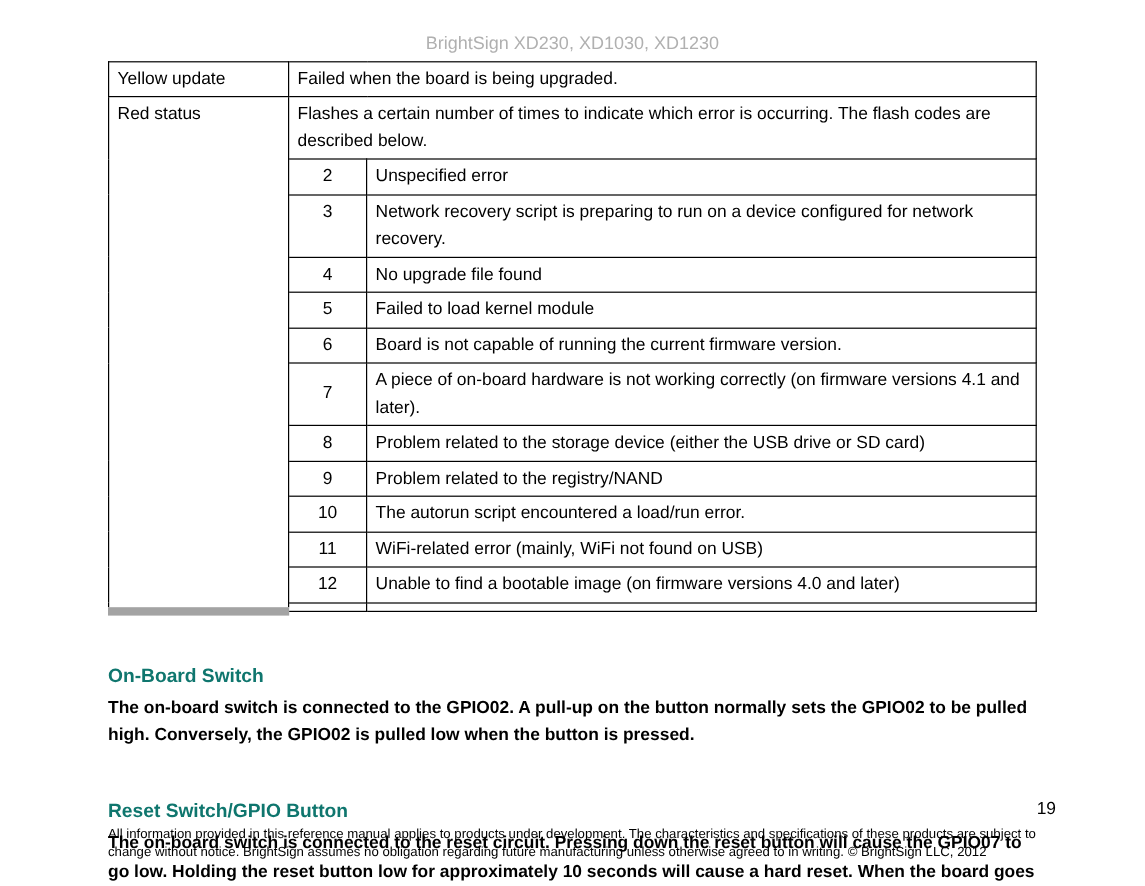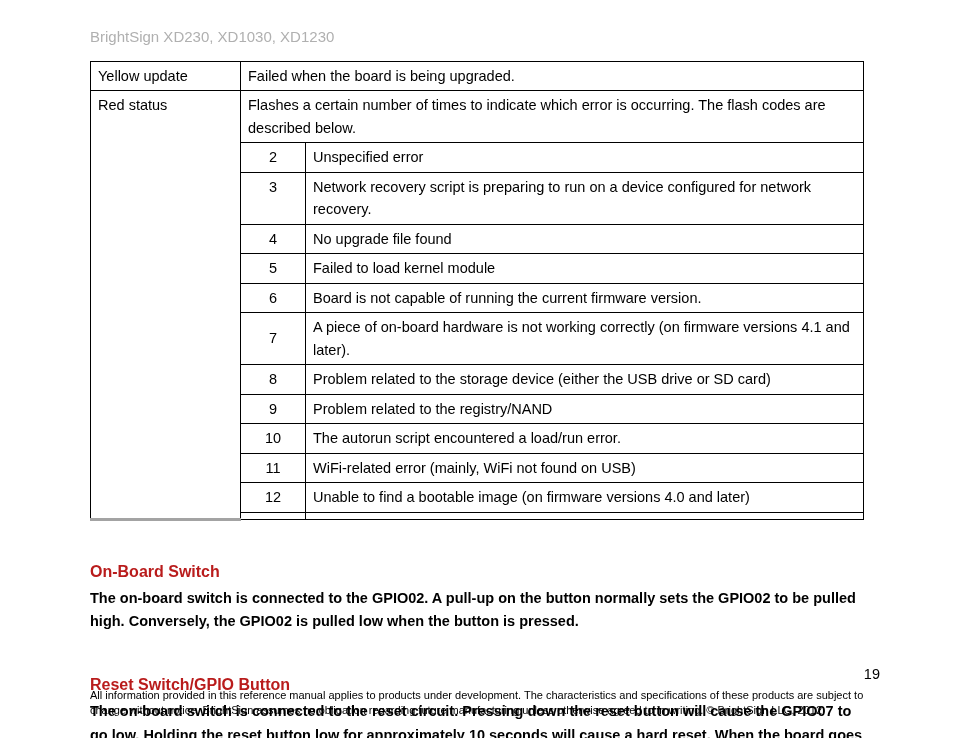--- a/index.html
+++ b/index.html
@@ -12,39 +12,39 @@
     width: 954px;
     height: 738px;
     position: relative;
     box-sizing: border-box;
   }
   .page {
     padding: 28px 90px 0 90px;
     box-sizing: border-box;
   }
   .header-right {
-    text-align: left;
+    text-align: center;
     color: #b0b0b0;
     font-size: 15px;
-    margin-bottom: 16px;
+    margin-bottom: 6px;
   }
   table.outer {
     border-collapse: collapse;
     width: 100%;
   }
   table.outer td {
     border: 1px solid #000;
     padding: 3px 7px;
     vertical-align: top;
     line-height: 1.55;
   }
   .col-name   { width: 135px; }
   .col-code   { width: 50px; text-align: center; }
   .section-title {
-    color: #b91c1c;
+    color: #0f766e;
     font-weight: bold;
     font-size: 16px;
     margin-top: 42px;
     margin-bottom: 6px;
   }
   .body-text {
     line-height: 1.65;
     font-size: 14.5px;
     font-weight: bold;
   }
@@ -70,21 +70,21 @@
 <div class="page">
   <div class="header-right">BrightSign XD230, XD1030, XD1230</div>
 
   <table class="outer">
     <tbody>
         <tr>
       <td class="col-name">Yellow update</td>
       <td colspan="2">Failed when the board is being upgraded.</td>
     </tr>
     <tr>
-      <td class="col-name" rowspan="13" style="border-bottom:3px solid #a3a3a3;">Red status</td>
+      <td class="col-name" rowspan="13" style="border-bottom:7px solid #a3a3a3;">Red status</td>
       <td colspan="2">Flashes a certain number of times to indicate which error is occurring. The flash codes are described below.</td>
     </tr>
     <tr>
           <td class="col-code">2</td>
           <td>Unspecified error</td>
         </tr>
     <tr>
           <td class="col-code">3</td>
           <td>Network recovery script is preparing to run on a device configured for network recovery.</td>
         </tr>

